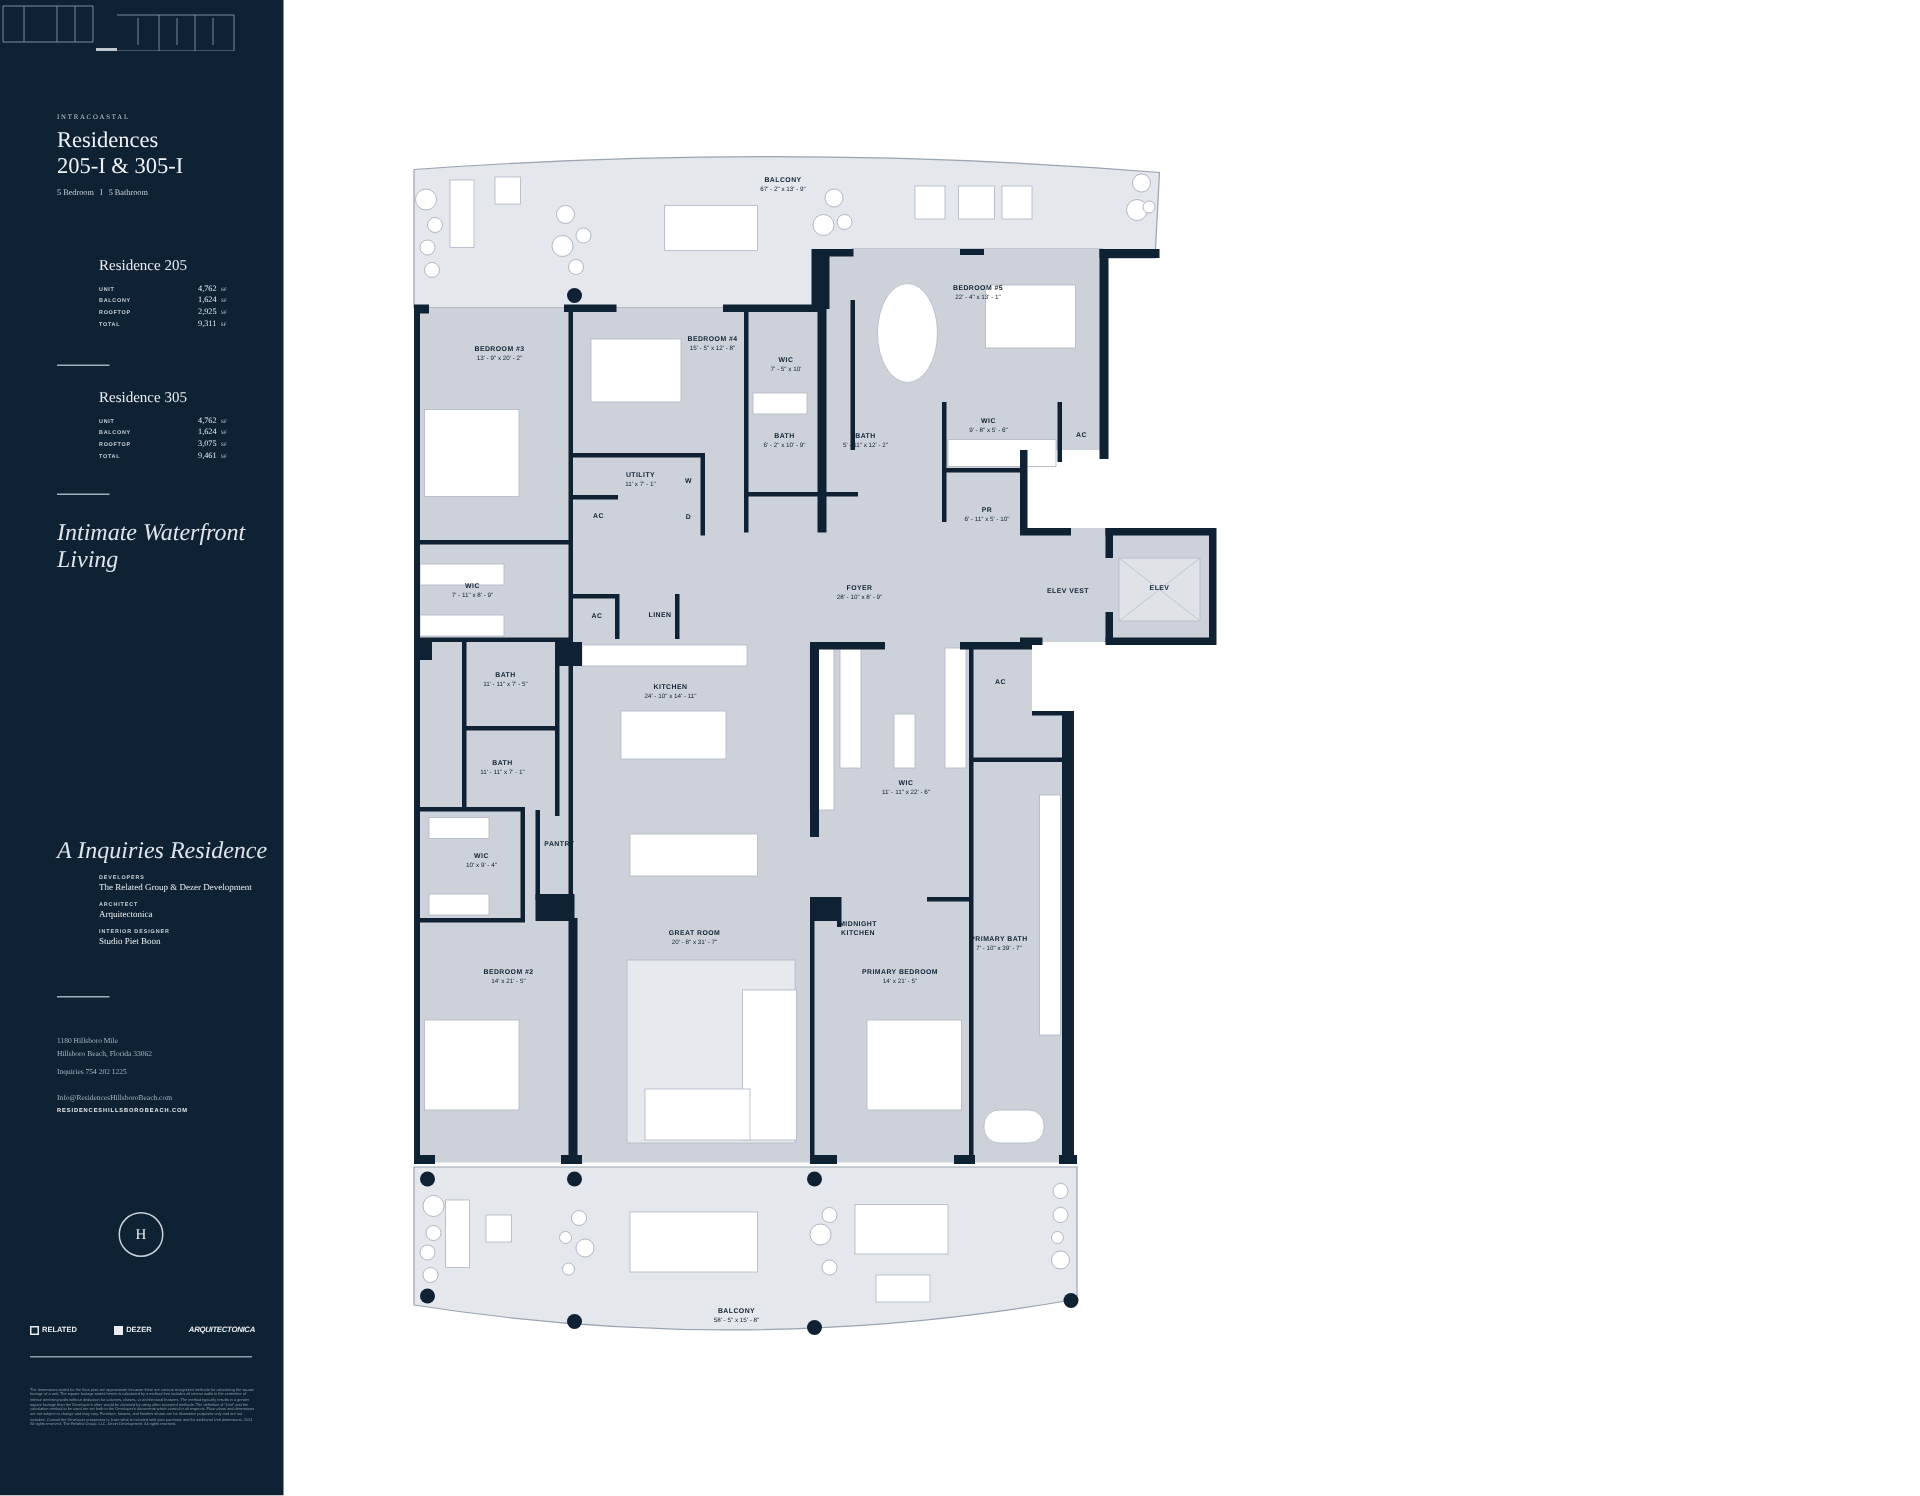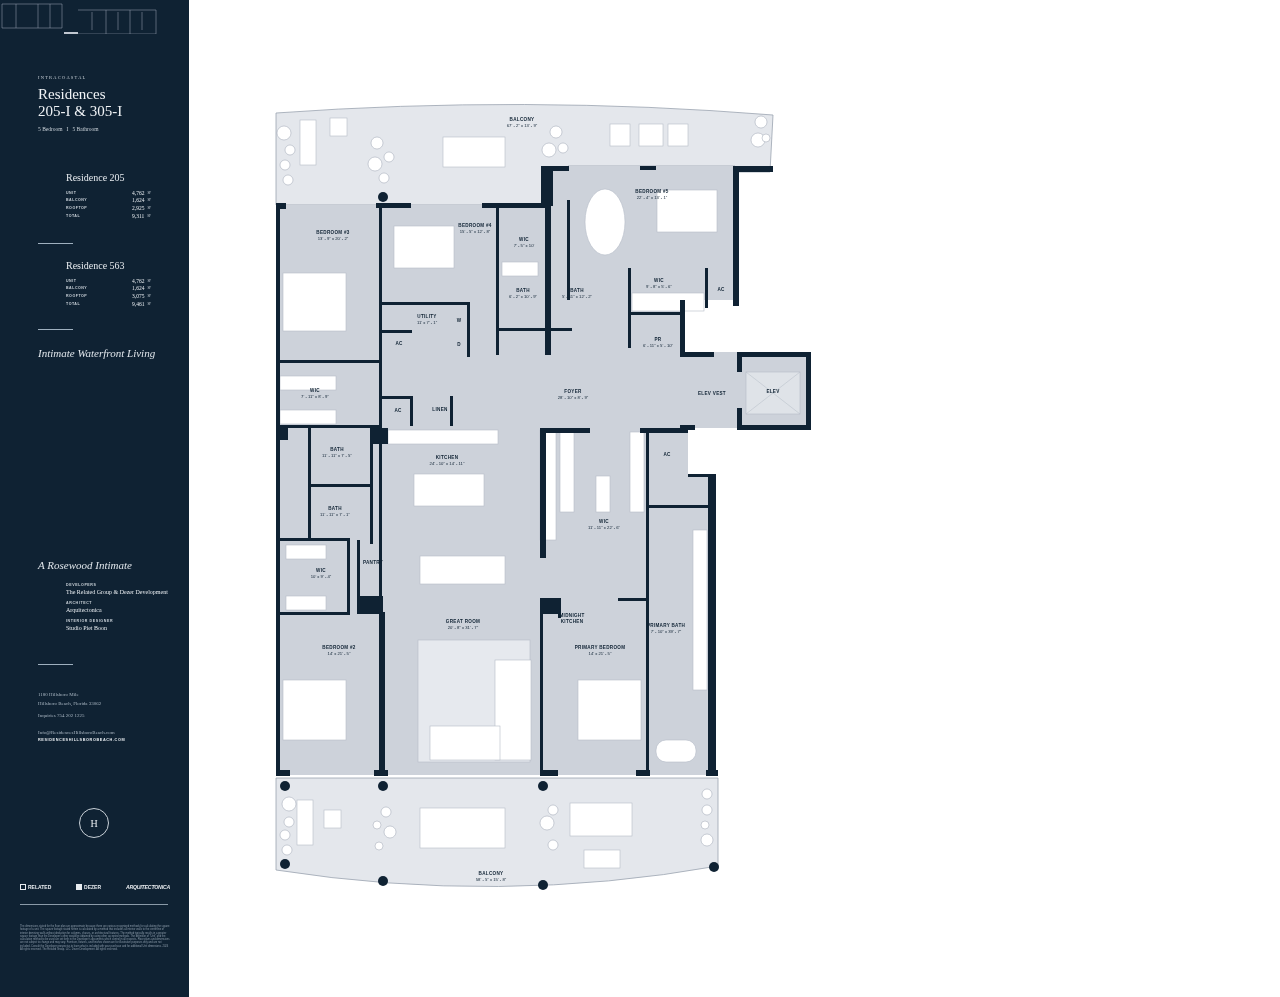--- a/index.html
+++ b/index.html
@@ -29,21 +29,21 @@
   .res-title { font-size: 10px; color: #e8ecf0; margin-bottom: 6px; }
   .stat-row { display: flex; height: 7.6px; align-items: center; }
   .stat-label {
     width: 66px; font-family: "Liberation Sans", sans-serif; font-weight: bold;
     font-size: 3.6px; letter-spacing: 0.5px; color: #c9d1d8;
   }
   .stat-value { font-size: 5.5px; color: #e8ecf0; }
   .stat-unit { font-size: 3.4px; margin-left: 3px; color: #c9d1d8; }
   .rule { position: absolute; left: 38px; width: 35px; height: 1px; background: #9fb0bf; }
   .tagline {
-    position: absolute; left: 38px; font-style: italic; font-size: 11px; color: #dfe5ea;
+    position: absolute; left: 38px; font-style: italic; font-size: 16px; color: #dfe5ea;
   }
   .credit-label {
     font-family: "Liberation Sans", sans-serif; font-weight: bold; font-size: 3.6px;
     letter-spacing: 0.6px; color: #c9d1d8; margin-bottom: 2px;
   }
   .credit-value { font-size: 6px; color: #e8ecf0; margin-bottom: 6px; }
   .addr { position: absolute; left: 38px; font-size: 5px; color: #a9b6c2; line-height: 9px; }
   .web {
     font-family: "Liberation Sans", sans-serif; font-weight: bold; font-size: 3.8px;
     letter-spacing: 0.6px; color: #e8ecf0;
@@ -112,21 +112,21 @@
       </div>
     <div class="stat-row">
         <span class="stat-label">TOTAL</span>
         <span class="stat-value">9,311</span>
         <span class="stat-unit">SF</span>
       </div>
   </div>
   <div class="rule" style="top:243px;"></div>
 
   <div class="res-block" style="top:260px;">
-    <div class="res-title">Residence 563</div>
+    <div class="res-title">Residence 305</div>
     <div class="stat-row">
         <span class="stat-label">UNIT</span>
         <span class="stat-value">4,762</span>
         <span class="stat-unit">SF</span>
       </div>
     <div class="stat-row">
         <span class="stat-label">BALCONY</span>
         <span class="stat-value">1,624</span>
         <span class="stat-unit">SF</span>
       </div>
@@ -138,21 +138,21 @@
     <div class="stat-row">
         <span class="stat-label">TOTAL</span>
         <span class="stat-value">9,461</span>
         <span class="stat-unit">SF</span>
       </div>
   </div>
   <div class="rule" style="top:329px;"></div>
 
   <div class="tagline" style="top:347px;">Intimate Waterfront Living</div>
 
-  <div class="tagline" style="top:559px;">A Rosewood Intimate</div>
+  <div class="tagline" style="top:559px;">A Inquiries Residence</div>
 
   <div class="res-block" style="top:583px; width:145px;">
     <div class="credit-label">DEVELOPERS</div>
     <div class="credit-value">The Related Group &amp; Dezer Development</div>
     <div class="credit-label">ARCHITECT</div>
     <div class="credit-value">Arquitectonica</div>
     <div class="credit-label">INTERIOR DESIGNER</div>
     <div class="credit-value">Studio Piet Boon</div>
   </div>
   <div class="rule" style="top:664px;"></div>

